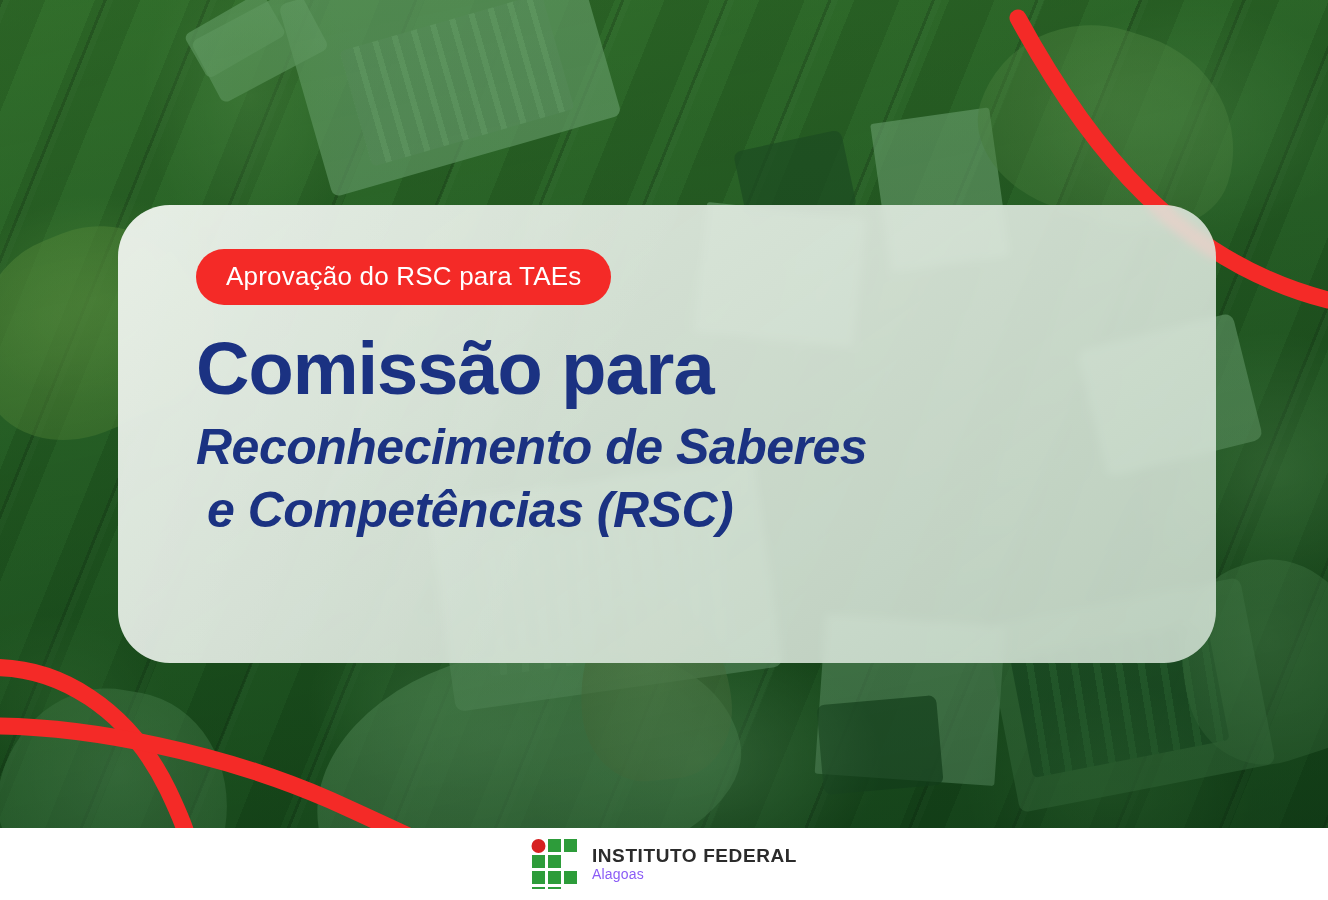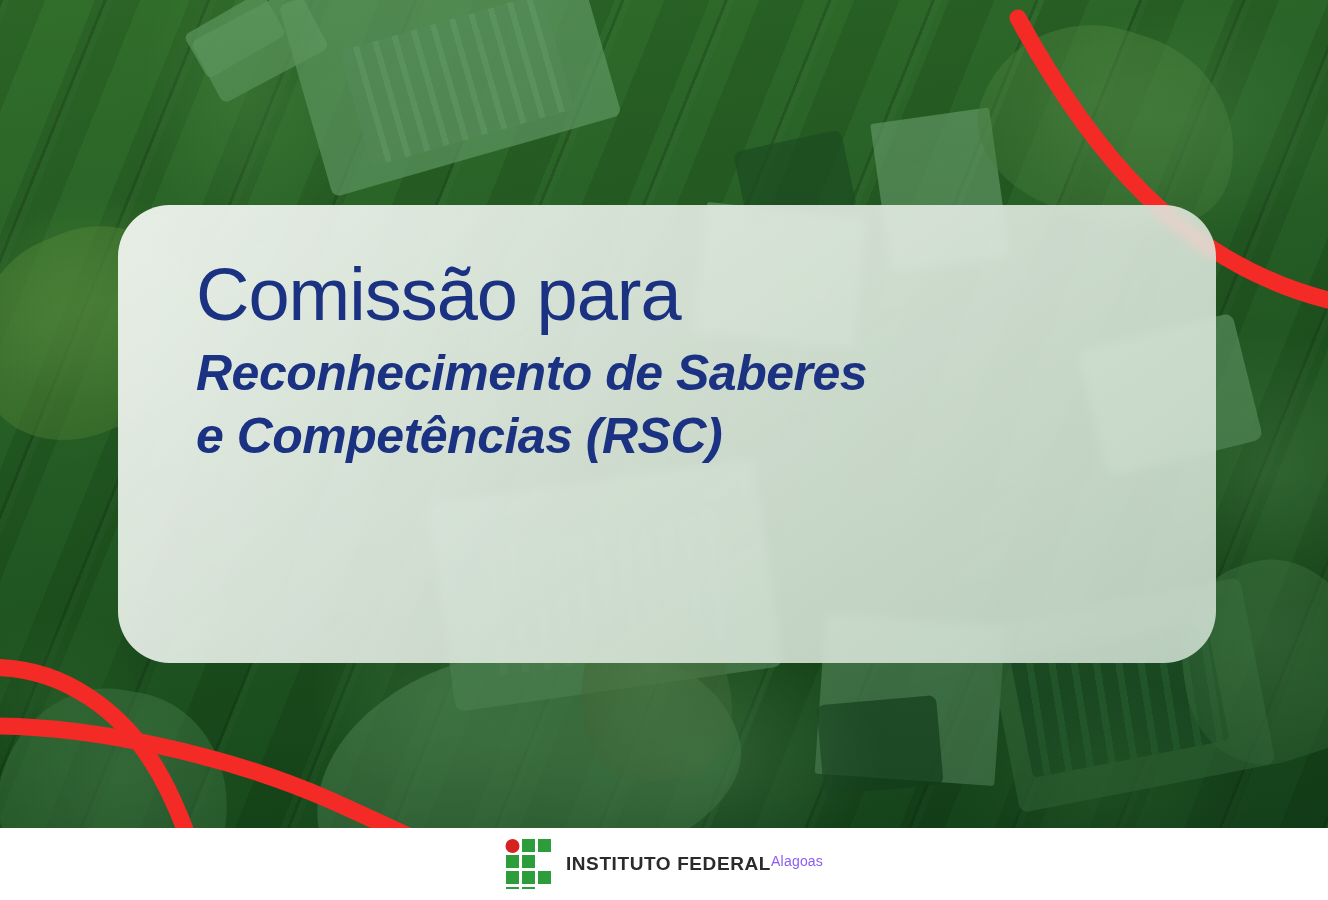--- a/index.html
+++ b/index.html
@@ -137,24 +137,24 @@
     color:#ffffff;
     font-size:26px;
     line-height:1;
     letter-spacing:.2px;
     padding:14px 30px 16px 30px;
     border-radius:30px;
     white-space:nowrap;
   }
 
   .title {
-    margin-top:8px;
+    margin-top:26px;
     color:#1b3282;
     font-size:74px;
-    font-weight:normal;
+    font-weight:bold;
     line-height:1.04;
     letter-spacing:-1px;
     white-space:nowrap;
   }
 
   .subtitle {
     margin-top:8px;
     color:#1b3282;
     font-size:50px;
     font-weight:bold;
@@ -166,21 +166,21 @@
 
   
   .footer {
     position:absolute; left:0; top:828px;
     width:1328px; height:72px;
     background:#ffffff;
     display:flex; align-items:center; justify-content:center;
   }
   .logo-lockup { display:flex; align-items:center; gap:14px; }
   .logo-mark { display:block; }
-  .logo-text { display:flex; flex-direction:row; justify-content:flex-end; }
+  .logo-text { display:flex; flex-direction:column; justify-content:flex-end; }
   .logo-title {
     font-size:19px; font-weight:bold; color:#2b2b2b;
     letter-spacing:.6px; line-height:1.12;
   }
   .logo-sub {
     font-size:14px; color:#8b5cf6; letter-spacing:.2px; line-height:1.2;
   }
 </style>
 </head>
 <body>
@@ -224,26 +224,27 @@
   <svg class="red-art" viewBox="0 0 1328 828" preserveAspectRatio="none">
     <path d="M1018,18 C1090,150 1180,262 1328,300" fill="none" stroke="#f42a27" stroke-width="17" stroke-linecap="round"></path>
     <path d="M-20,668 C60,662 130,712 168,790 C186,828 190,842 190,856" fill="none" stroke="#f42a27" stroke-width="17" stroke-linecap="round"></path>
     <path d="M-20,726 C90,724 230,756 330,800 C410,836 470,866 530,890" fill="none" stroke="#f42a27" stroke-width="17" stroke-linecap="round"></path>
   </svg>
 
   <div class="card">
     <div class="card-sheen"></div>
     <div class="card-inner">
 
+      <div class="badge">Aprovação do RSC para TAEs</div>
 
       <div class="title">Comissão para</div>
 
       <div class="subtitle">Reconhecimento de Saberes</div>
 
-      <div class="subtitle" style="margin-top:0;">e Competências (RSC)</div>
+      <div class="subtitle" style="margin-top:0;margin-left:11px;">e Competências (RSC)</div>
 
     </div>
   </div>
 
   <div class="footer">
     <div class="logo-lockup">
 
       <svg class="logo-mark" width="47" height="50" viewBox="0 0 47 50">
 
         <circle cx="7.5" cy="7" r="7" fill="#d62121"></circle>

